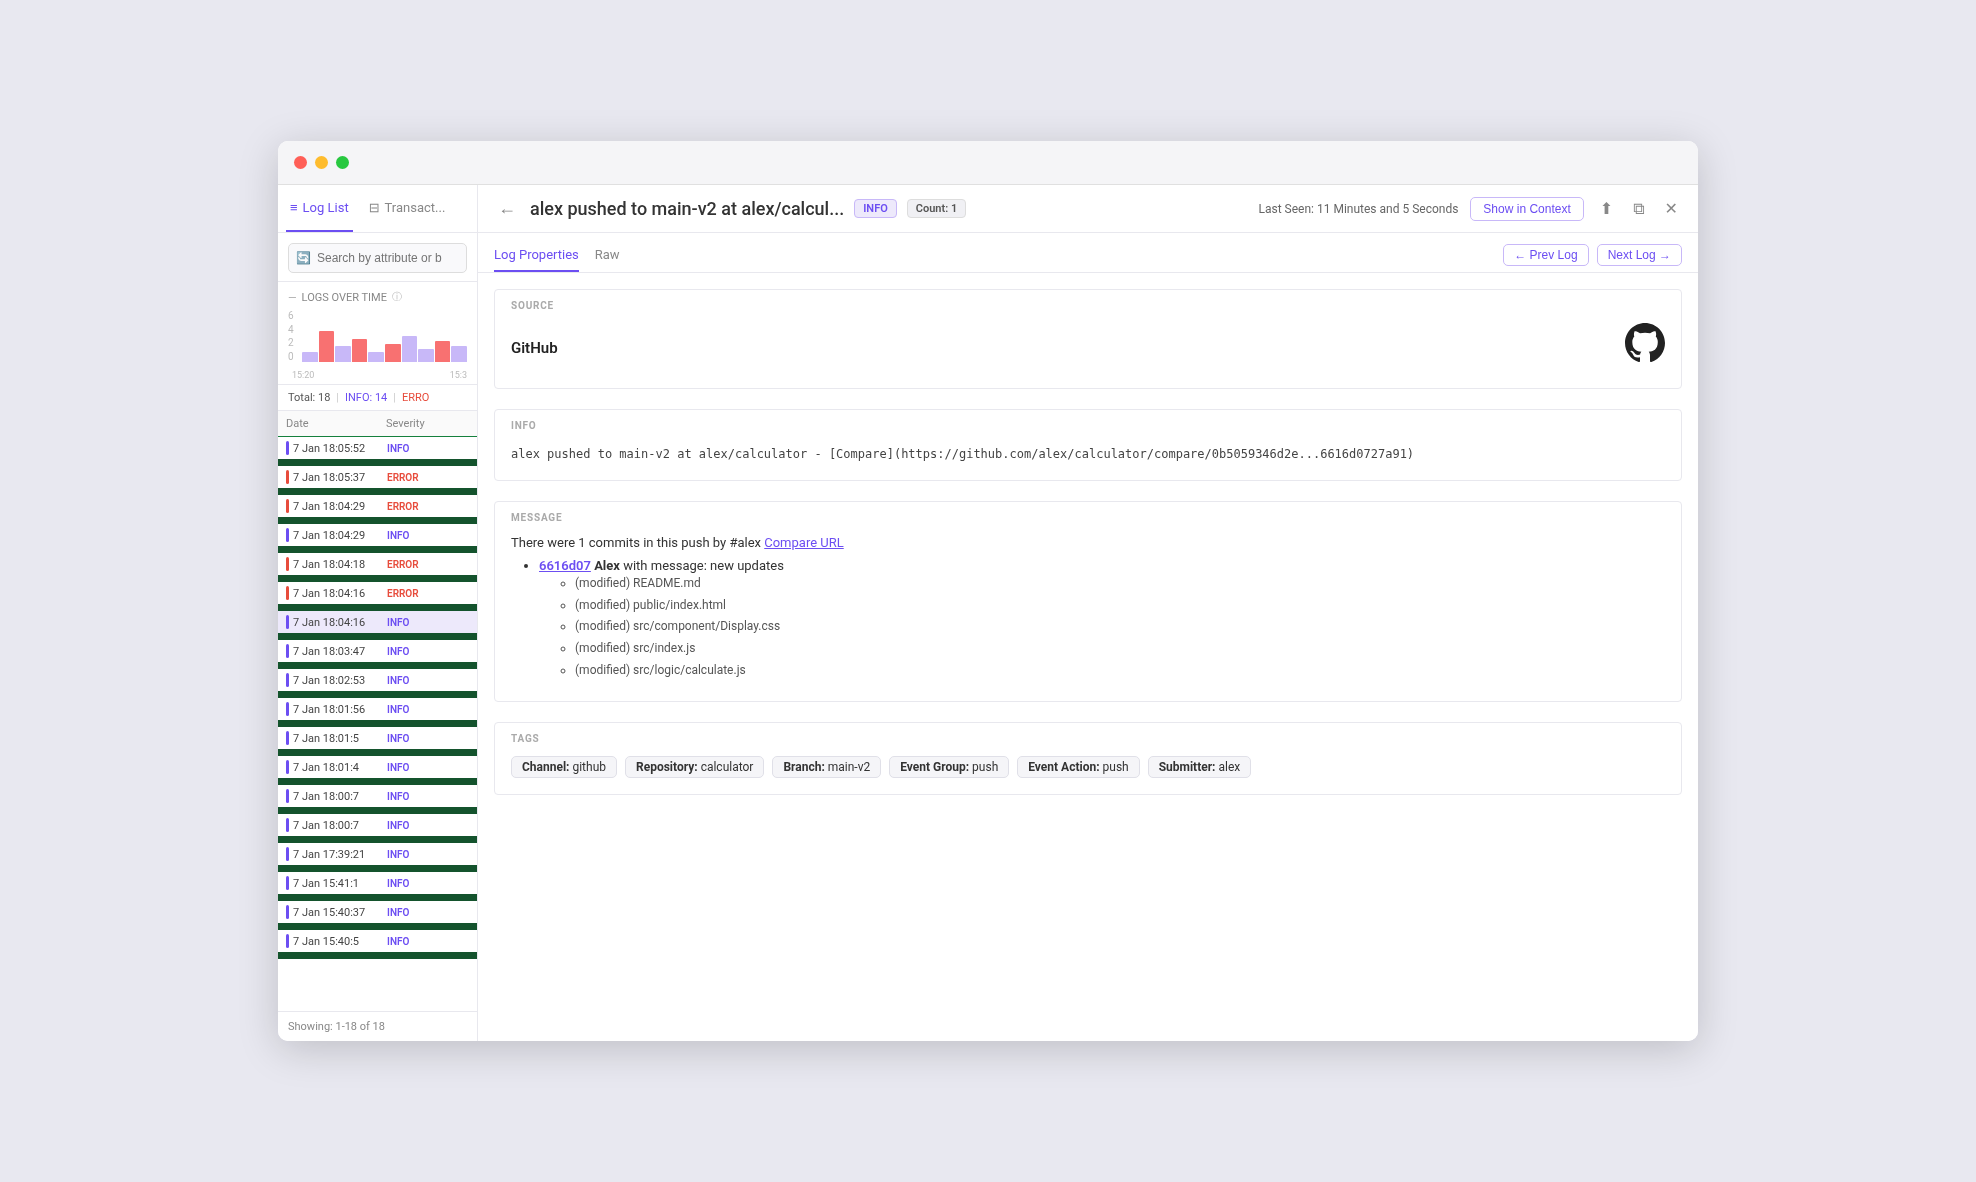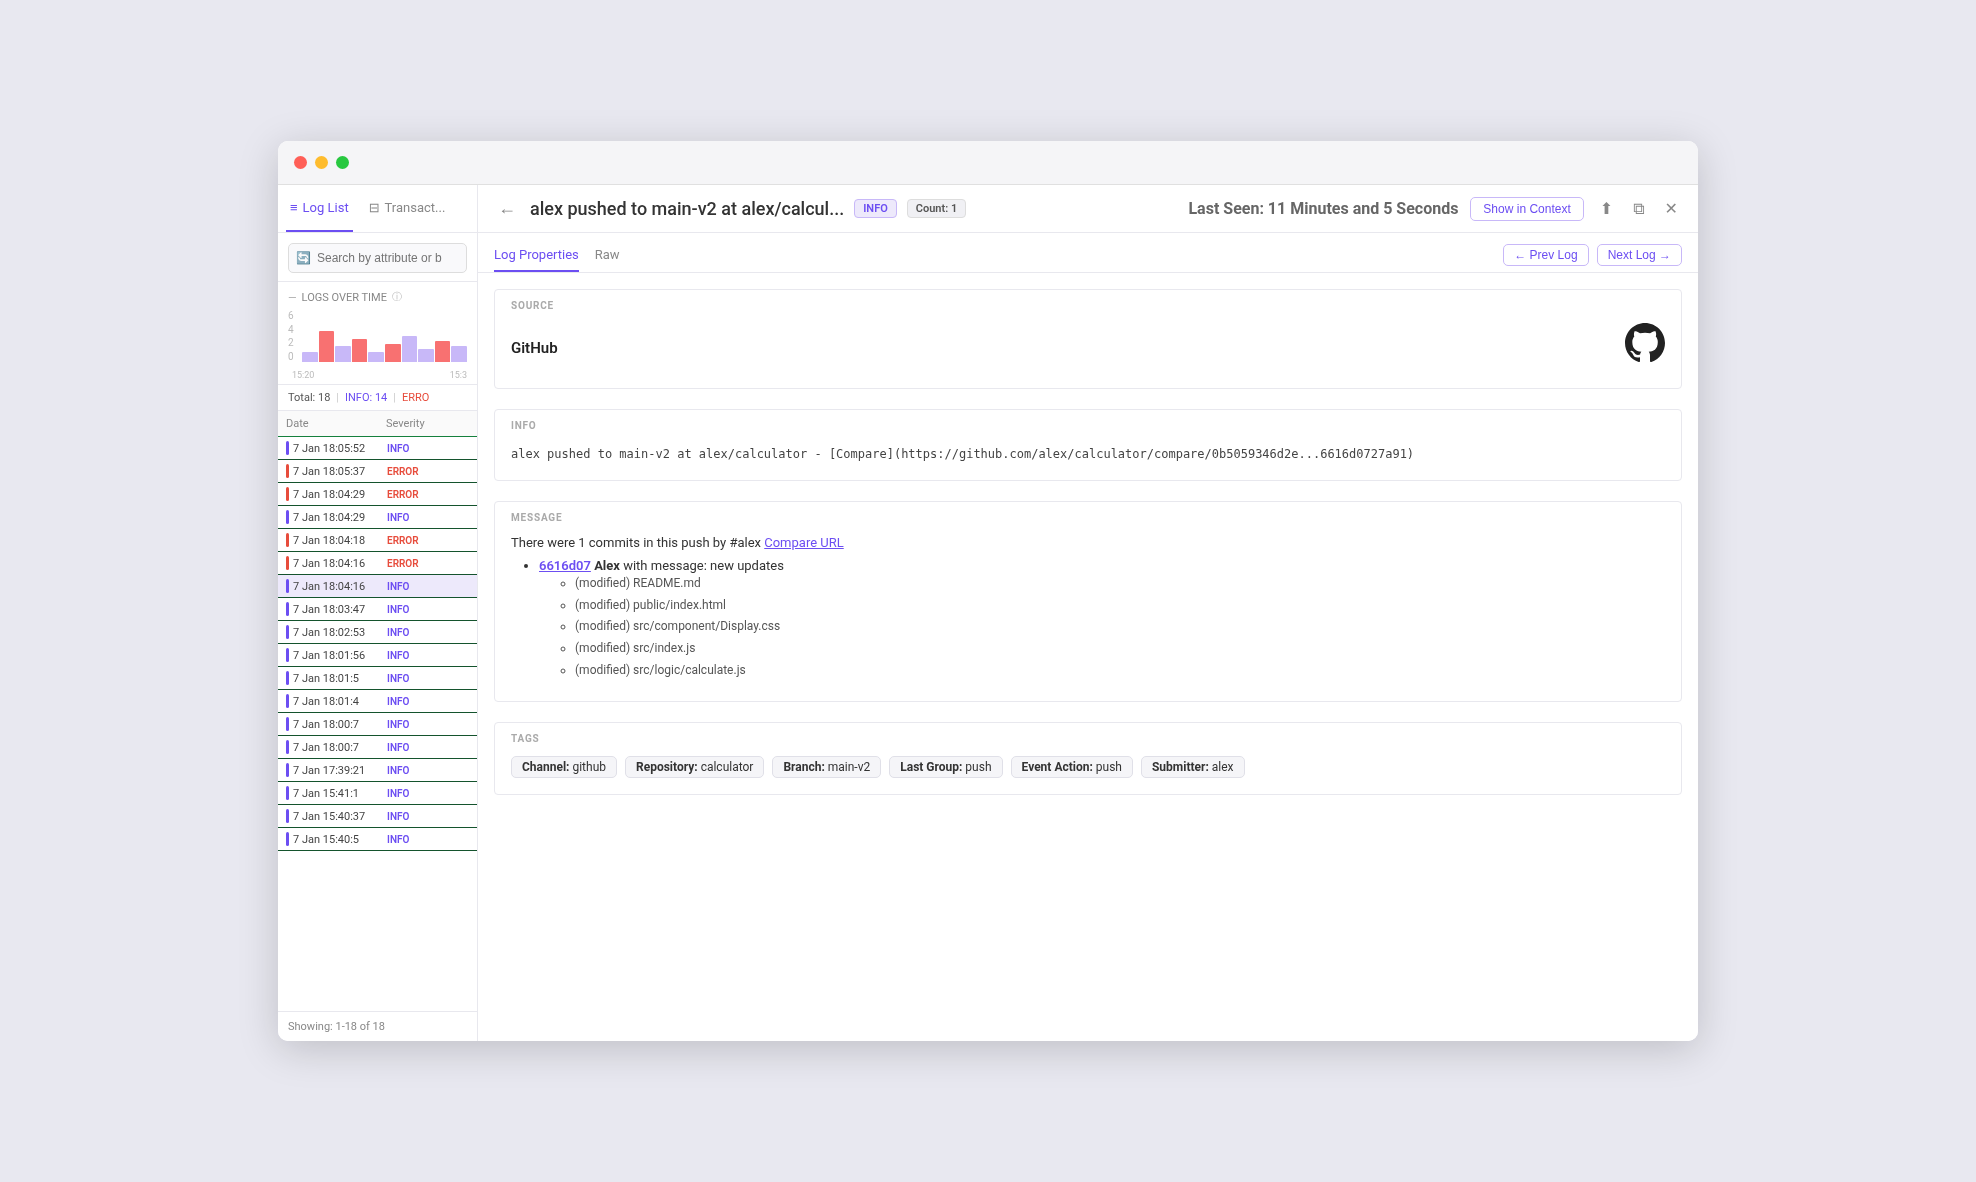--- a/index.html
+++ b/index.html
@@ -185,21 +185,21 @@
     .log-table-header .col-severity { flex: 1; }
     .log-list {
       overflow-y: auto;
       flex: 1;
     }
     .log-row {
       display: flex;
       align-items: center;
       padding: 4px 8px;
       font-size: 11px;
-      border-bottom: 1px solid #14532d;
+      border-bottom: 7px solid #14532d;
       cursor: pointer;
       gap: 4px;
     }
     .log-row.selected { background: #ede9fb; }
     .log-row .indicator {
       width: 3px;
       height: 14px;
       border-radius: 2px;
       flex-shrink: 0;
     }
@@ -273,23 +273,22 @@
       color: #555;
       border: 1px solid #ddd;
     }
     .detail-header-right {
       margin-left: auto;
       display: flex;
       align-items: center;
       gap: 12px;
     }
     .last-seen {
-      font-size: 16px;
+      font-size: 12px;
       color: #666;
-      font-weight: bold;
     }
     .show-context-btn {
       font-size: 12px;
       color: #6c4ef2;
       background: none;
       border: 1px solid #c8b8f8;
       border-radius: 5px;
       padding: 4px 12px;
       cursor: pointer;
     }
@@ -701,21 +700,21 @@
           </div>
         </div>
 
         <div class="section">
           <div class="section-label">TAGS</div>
           <div class="tags-section">
             <div class="tags-row">
               <span class="tag-badge"><strong>Channel:</strong> github</span>
               <span class="tag-badge"><strong>Repository:</strong> calculator</span>
               <span class="tag-badge"><strong>Branch:</strong> main-v2</span>
-              <span class="tag-badge"><strong>Last Group:</strong> push</span>
+              <span class="tag-badge"><strong>Event Group:</strong> push</span>
               <span class="tag-badge"><strong>Event Action:</strong> push</span>
               <span class="tag-badge"><strong>Submitter:</strong> alex</span>
             </div>
           </div>
         </div>
 
       </div>
     </div>
   </div>
 </div>

